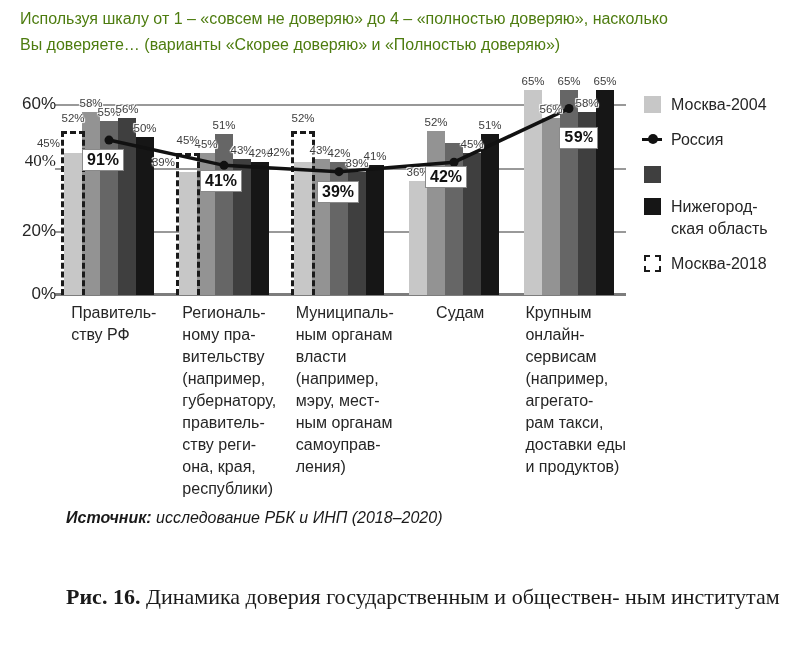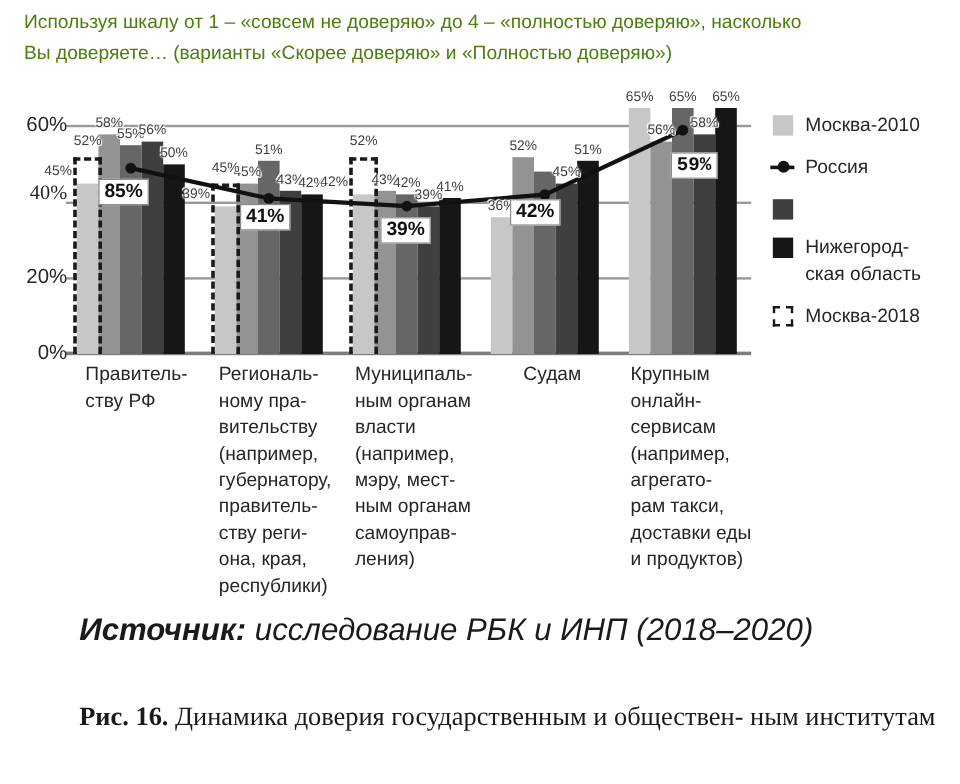--- a/index.html
+++ b/index.html
@@ -30,21 +30,21 @@
   
   .legend{position:absolute;left:644px;top:94px;width:156px;}
   .litem{display:flex;align-items:flex-start;margin-bottom:13px;}
   .sw{flex:none;width:17px;height:17px;margin:2px 10px 0 0;}
   .sw-dashed{background:#fff;border:2px dashed #1a1a1a;box-sizing:border-box;}
   .sw-line{position:relative;background:transparent;}
   .sw-line::before{content:'';position:absolute;left:-2px;right:-1px;top:7px;height:3px;background:#111;}
   .sw-line::after{content:'';position:absolute;left:4px;top:3px;width:10px;height:10px;border-radius:50%;background:#111;}
   .litem .lt{font-size:16px;line-height:22px;white-space:pre-line;color:#262626;}
   
-  .source{position:absolute;left:66px;top:509px;font-size:26px;font-style:italic;color:#1a1a1a;}
+  .source{position:absolute;left:66px;top:509px;font-size:16px;font-style:italic;color:#1a1a1a;}
   .source .b{font-weight:bold;}
   .caption{position:absolute;left:20px;top:577px;width:764px;
            font-family:"Liberation Serif","DejaVu Serif",serif;font-size:22px;line-height:39px;
            color:#1a1a1a;text-indent:46px;}
   .caption .b{font-weight:bold;}
 </style>
 </head>
 <body>
 
 <div class="page">
@@ -125,21 +125,21 @@
           <div class="blabel" style="left: 63px; top: -5.51471px;">65%</div>
         </div>
         <svg width="564" height="215" class="lsvg">
           <polyline points="47,60.073529411764724 162,85.36764705882354 277,91.69117647058825 392,82.20588235294119 507,28.455882352941188" fill="none" stroke="#111111" stroke-width="3.5"></polyline>
           <circle cx="47" cy="60.073529411764724" r="4.5" fill="#111111"></circle>
           <circle cx="162" cy="85.36764705882354" r="4.5" fill="#111111"></circle>
           <circle cx="277" cy="91.69117647058825" r="4.5" fill="#111111"></circle>
           <circle cx="392" cy="82.20588235294119" r="4.5" fill="#111111"></circle>
           <circle cx="507" cy="28.455882352941188" r="4.5" fill="#111111"></circle>
         </svg>
-        <div class="lineLbl" style="left: 20px; top: 69.0735px;">85%</div>
+        <div class="lineLbl" style="left: 20px; top: 69.0735px;">91%</div>
         <div class="lineLbl" style="left: 138px; top: 90.3676px;">41%</div>
         <div class="lineLbl" style="left: 255px; top: 100.691px;">39%</div>
         <div class="lineLbl" style="left: 363px; top: 86.2059px;">42%</div>
         <div class="lineLbl" style="left: 497px; top: 47.4559px; font-family: Liberation Mono, monospace;">59%</div>
       </div>
     <div class="cats" id="cats">
         <div class="cat"><span>Правитель-
 ству РФ</span></div>
         <div class="cat"><span>Региональ-
 ному пра-
@@ -164,21 +164,21 @@
 сервисам
 (например,
 агрегато-
 рам такси,
 доставки еды
 и продуктов)</span></div>
       </div>
     <div class="legend" id="legend">
         <div class="litem">
           <div class="sw sw-solid" style="background: rgb(199, 199, 199);"></div>
-          <div class="lt">Москва-2010</div>
+          <div class="lt">Москва-2004</div>
         </div>
         <div class="litem">
           <div class="sw sw-line"></div>
           <div class="lt">Россия</div>
         </div>
         <div class="litem">
           <div class="sw sw-solid" style="background: rgb(63, 63, 63);"></div>
         </div>
         <div class="litem">
           <div class="sw sw-solid" style="background: rgb(22, 22, 22);"></div>

